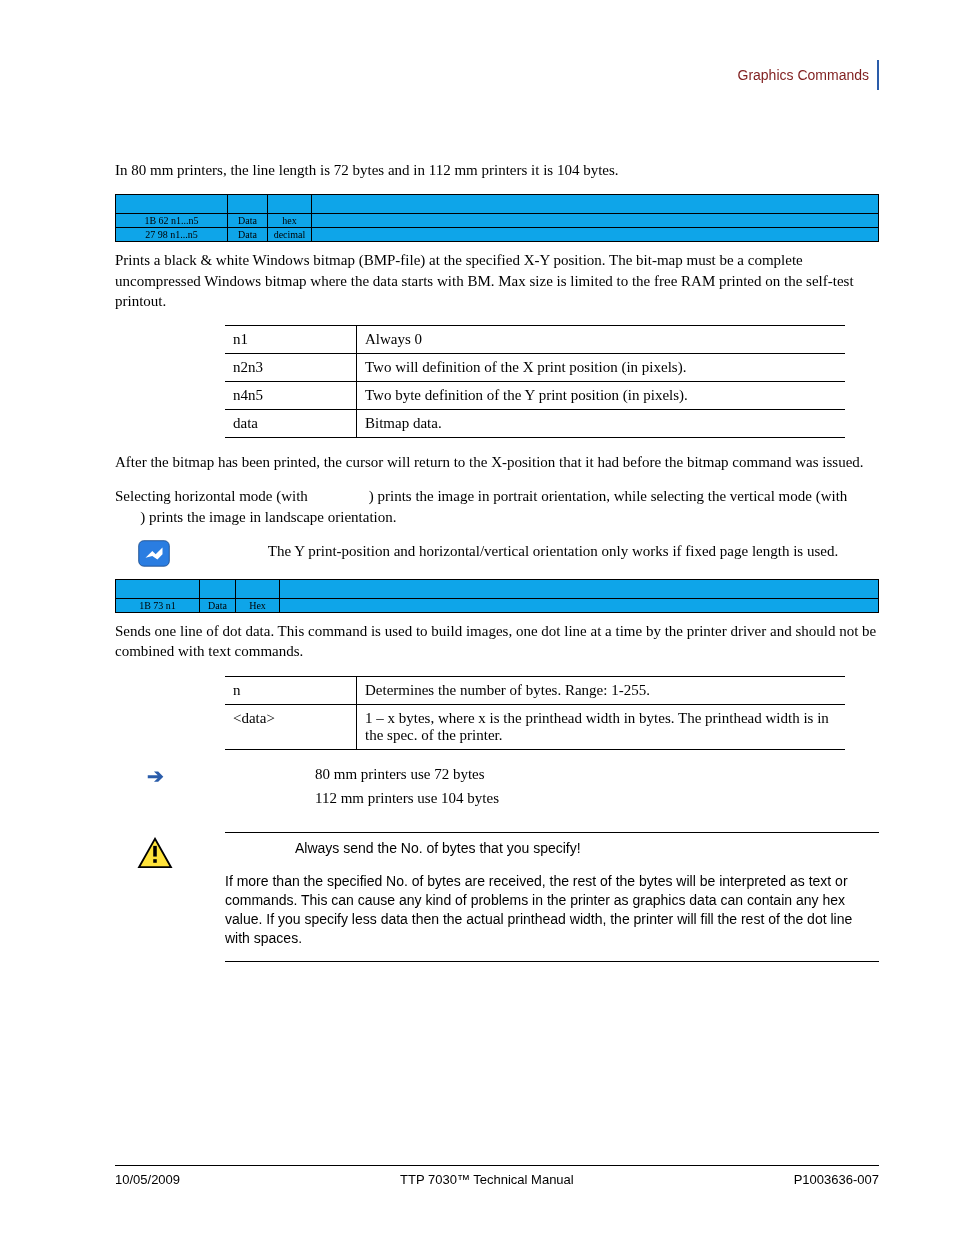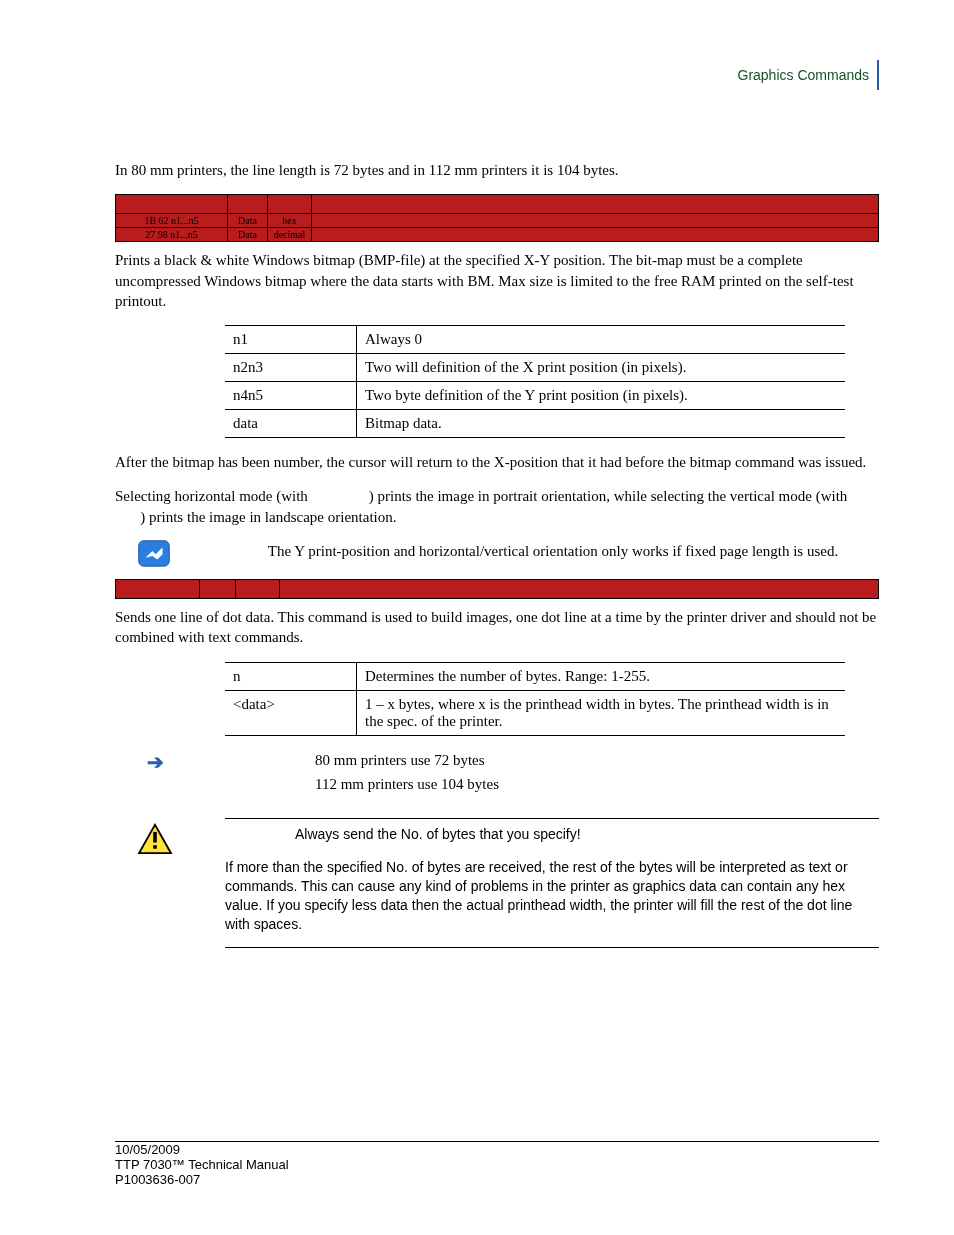--- a/index.html
+++ b/index.html
@@ -22,21 +22,21 @@
     right: 75px;
     border-right: 2px solid #2a5caa;
     height: 30px;
     padding-right: 8px;
     display: flex;
     align-items: center;
   }
   .header-title {
     font-family: Arial, Helvetica, sans-serif;
     font-size: 14px;
-    color: #14532d;
+    color: #7f1d1d;
   }
   .content {
     position: absolute;
     top: 160px;
     left: 115px;
     right: 75px;
   }
   .indent-block {
     margin-left: 110px;
   }
@@ -46,21 +46,21 @@
   }
   .cmd-table {
     width: 100%;
     border-collapse: collapse;
     font-size: 10px;
     font-family: "Times New Roman", Times, serif;
     margin-bottom: 8px;
   }
   .cmd-table td {
     border: 1px solid #000;
-    background: #b91c1c;
+    background: #0ea5e9;
     padding: 1px 4px;
     text-align: center;
     white-space: nowrap;
   }
   .cmd-table td.desc {
     text-align: left;
     padding-left: 8px;
   }
   .cmd-header td {
     height: 16px;
@@ -105,25 +105,25 @@
     border: none;
     border-top: 1px solid #000;
     margin: 6px 0;
   }
   .footer {
     position: absolute;
     bottom: 48px;
     left: 115px;
     right: 75px;
     border-top: 1px solid #000;
+    padding-top: 6px;
     font-family: Arial, Helvetica, sans-serif;
     font-size: 13px;
     display: flex;
     justify-content: space-between;
-    flex-direction: column;
   }
   .label-bold {
     font-weight: bold;
   }
   .sans {
     font-family: Arial, Helvetica, sans-serif;
     font-size: 14px;
   }
   .example-content {
     margin-left: 90px;
@@ -188,21 +188,21 @@
               <td>Two byte definition of the Y print position (in pixels).</td>
             </tr>
         <tr>
               <td class="pcol">data</td>
               <td>Bitmap data.</td>
             </tr>
       </tbody>
         </table>
     </div>
 
-    <p class="body-text indent-block">After the bitmap has been number, the cursor will return to the X-position that it had before the bitmap command was issued.</p>
+    <p class="body-text indent-block">After the bitmap has been printed, the cursor will return to the X-position that it had before the bitmap command was issued.</p>
 
     <p class="body-text indent-block">
       <span>Selecting horizontal mode (with </span>
       <span style="visibility:hidden">ESC o H</span>
       <span>) prints the image in portrait orientation, while selecting the vertical mode (with </span>
       <span style="visibility:hidden">ESC o V</span>
       <span>) prints the image in landscape orientation.</span>
     </p>
 
     <div class="note-row">
@@ -223,20 +223,26 @@
         <col style="width:84px">
           <col style="width:36px">
           <col style="width:44px">
           <col>
       </colgroup>
       <tbody>
           <tr class="cmd-header">
         <td></td>
         <td></td>
         <td></td>
+        <td class="desc"></td>
+      </tr>
+      <tr>
+        <td>1B 73  n1</td>
+        <td>Data</td>
+        <td>Hex</td>
         <td class="desc"></td>
       </tr>
     </tbody>
       </table>
 
     <p class="body-text indent-block">Sends one line of dot data. This command is used to build images, one dot line at a time by the printer driver and should not be combined with text commands.</p>
 
     <div class="indent-block">
       <table class="param-table">
         <tbody>

